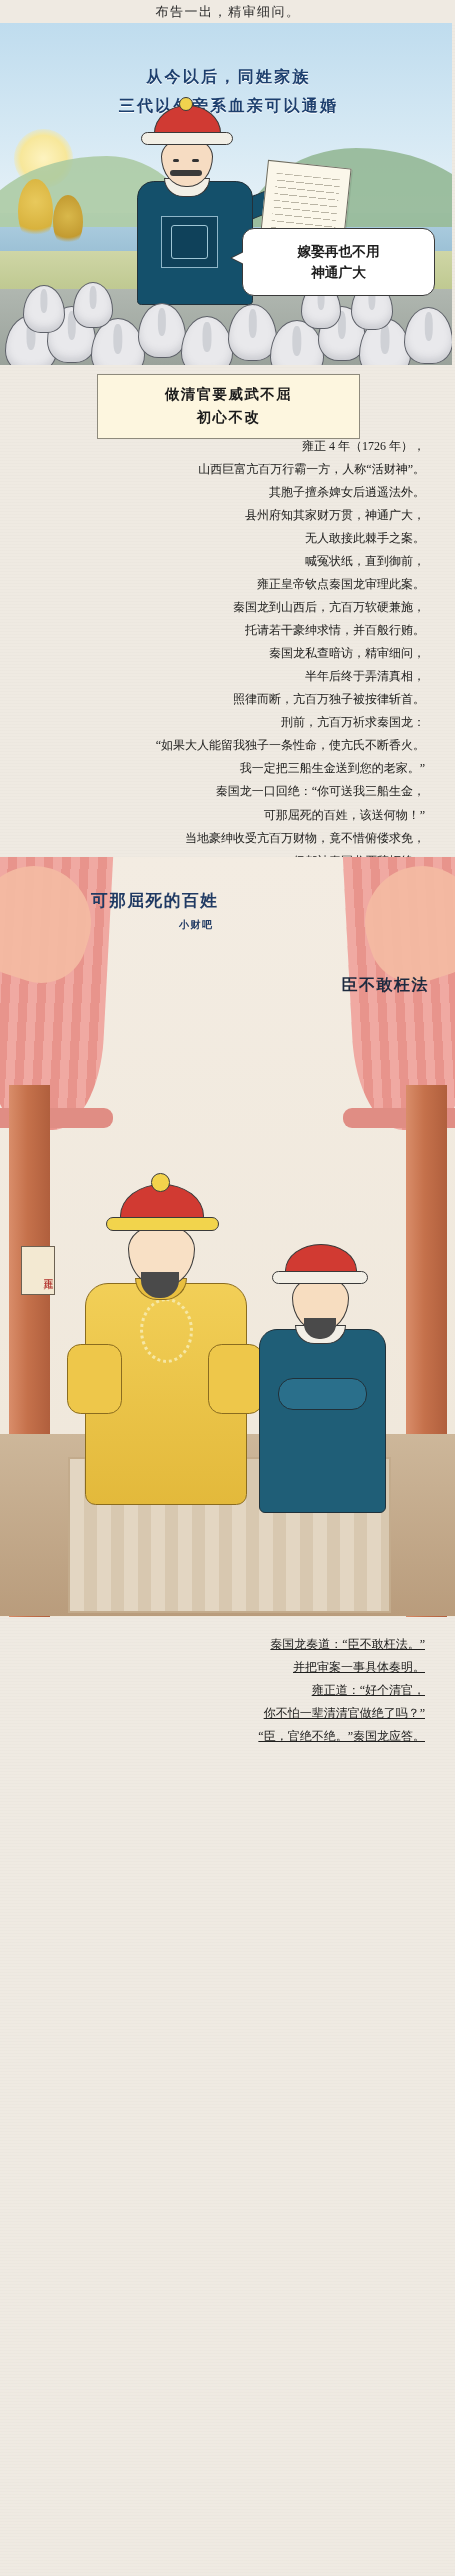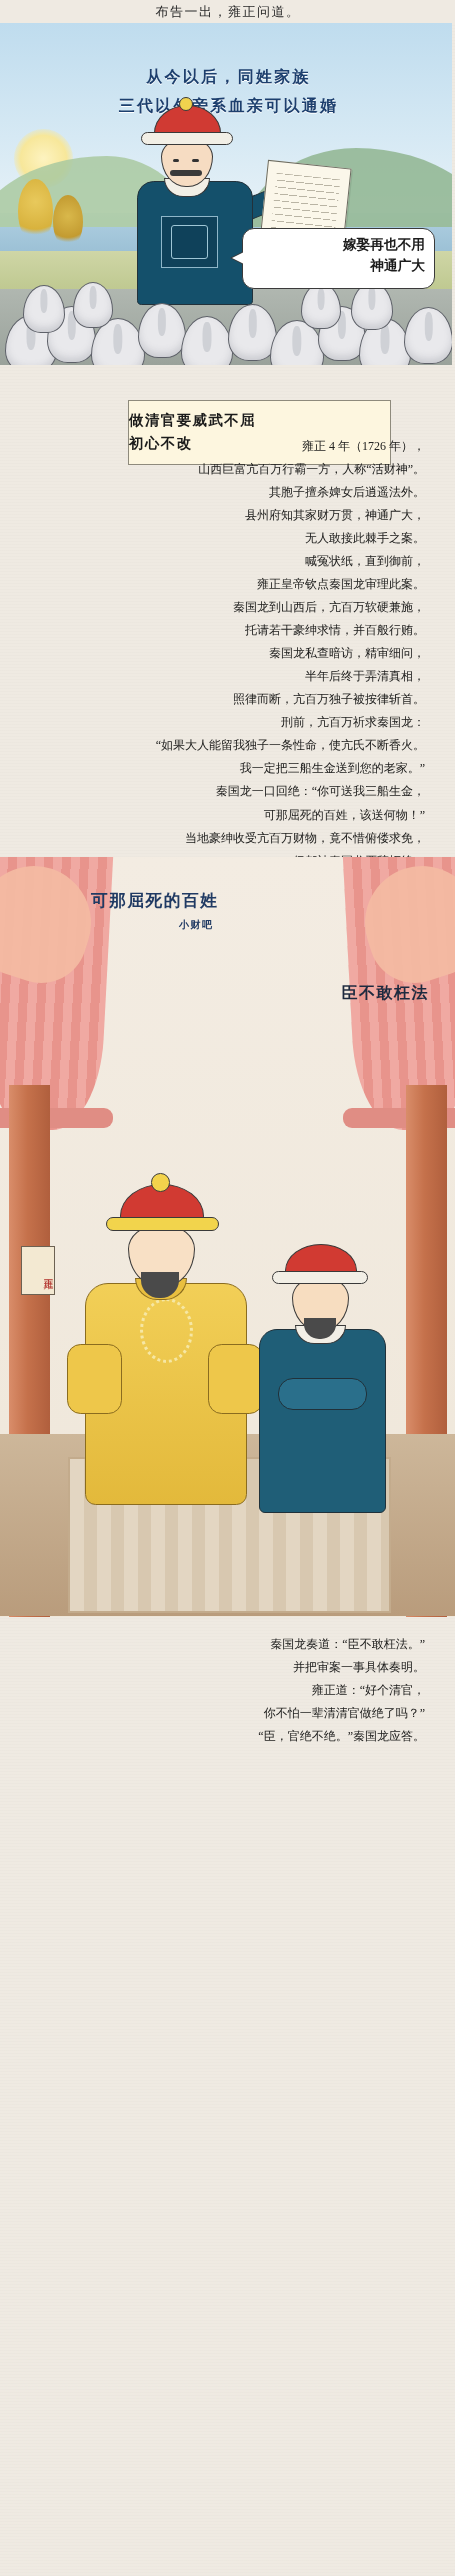--- a/index.html
+++ b/index.html
@@ -167,42 +167,41 @@
     box-shadow:1.5px 1.5px 0 rgba(0,0,0,0.08);
     transform:rotate(6deg);
   }
   .scroll .lines {
     position:absolute; left:9px; top:10.6px; right:9px; bottom:10.6px;
     background:repeating-linear-gradient(180deg, #b9b4a4 0px, #b9b4a4 0.8px, transparent 0.8px, transparent 6.8px);
   }
 
   
   .bubble1 {
-    position:absolute; left:242px; top:205px; width:173px; padding:6px 9px 12px;
+    position:absolute; left:242px; top:205px; width:173px; padding:13px 9px 12px;
     background:#fff; border:1.5px solid #3a3a3a; border-radius:12px;
-    text-align:right;
+    text-align:center;
     font-family:"Liberation Serif", serif;
     font-size:13.7px; line-height:1.5; color:#1c1c1c; font-weight:bold;
   }
   .bubble1:after {
     content:""; position:absolute; left:-10.6px; top:23px;
     border-width:6.8px 12px 6.8px 0; border-style:solid;
     border-color:transparent #fff transparent transparent;
     filter:drop-shadow(-1.5px 0 0 #3a3a3a);
   }
 
   
   .title-box {
-    position:absolute; left:97px; top:400px; width:261px; padding:7.6px 0 9px;
+    position:absolute; left:97px; top:374px; width:261px; padding:7.6px 0 9px;
     background:#fdf6df; border:1.5px solid #8e8a7c;
-    text-align:left;
+    text-align:center;
     font-family:"Liberation Serif", serif;
     font-weight:bold; font-size:14.4px; color:#1b1b1b; letter-spacing:1.5px;
     line-height:1.6;
-    margin-left:31px;
   }
 
   
   .body-text {
     position:absolute;
     font-family:"Liberation Serif", serif;
     font-size:12px;
     line-height:1.92;
     color:#20201f;
     text-align:right;
@@ -352,24 +351,24 @@
   
   .hw {
     position:absolute;
     font-family:"Liberation Serif", serif;
     font-weight:bold;
     color:#1f2a44;
     letter-spacing:1.5px;
   }
   #hw1 { left:91px; top:889px; font-size:16.7px; color:#203a63; }
   #hw2 { left:179px; top:918px; font-size:10px; color:#203a63; }
-  #hw3 { right:27px; top:975px; font-size:16px; color:#1d2a3f;margin-top:8px; }
-
-  
-  #narr3 { left:30px; top:1633px; width:395px; }
+  #hw3 { right:27px; top:975px; font-size:16px; color:#1d2a3f; }
+
+  
+  #narr3 { left:30px; top:1633px; width:395px;text-decoration:underline; }
 
   
   .footer {
     position:absolute; left:0; top:2385px; width:456px; height:191px;
     background:#efeae2;
   }
   .qr-wrap {
     position:absolute; top:6px; width:152px; text-align:center;
   }
   .qr-wrap.left { left:73px; }
@@ -416,21 +415,21 @@
   }
   .edge-line {
     position:absolute; left:0; width:456px; height:0.8px; background:rgba(0,0,0,0.08);
   }
 </style>
 </head>
 <body>
 
 <div class="page">
 
-  <div class="top-caption cn">布告一出，雍正问道。</div>
+  <div class="top-caption cn">布告一出，精审细问。</div>
 
   <div class="scene1">
     <div class="sky-band"></div>
     <div class="sun"></div>
     <div class="hill-left"></div>
     <div class="hill-right"></div>
     <div class="water"></div>
     <div class="tree-a"></div>
     <div class="tree-b"></div>
     <div class="field"></div>

